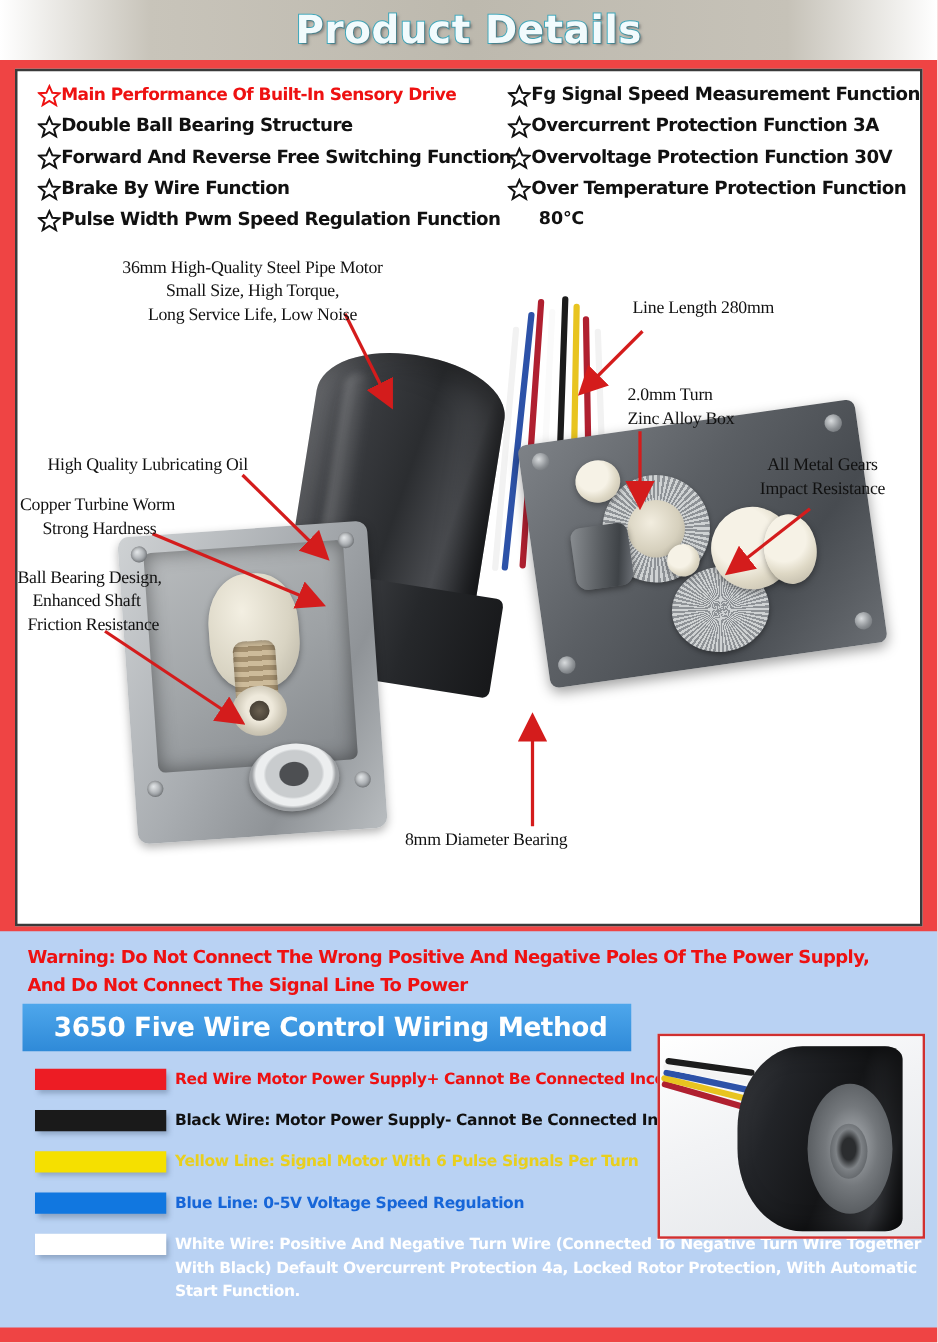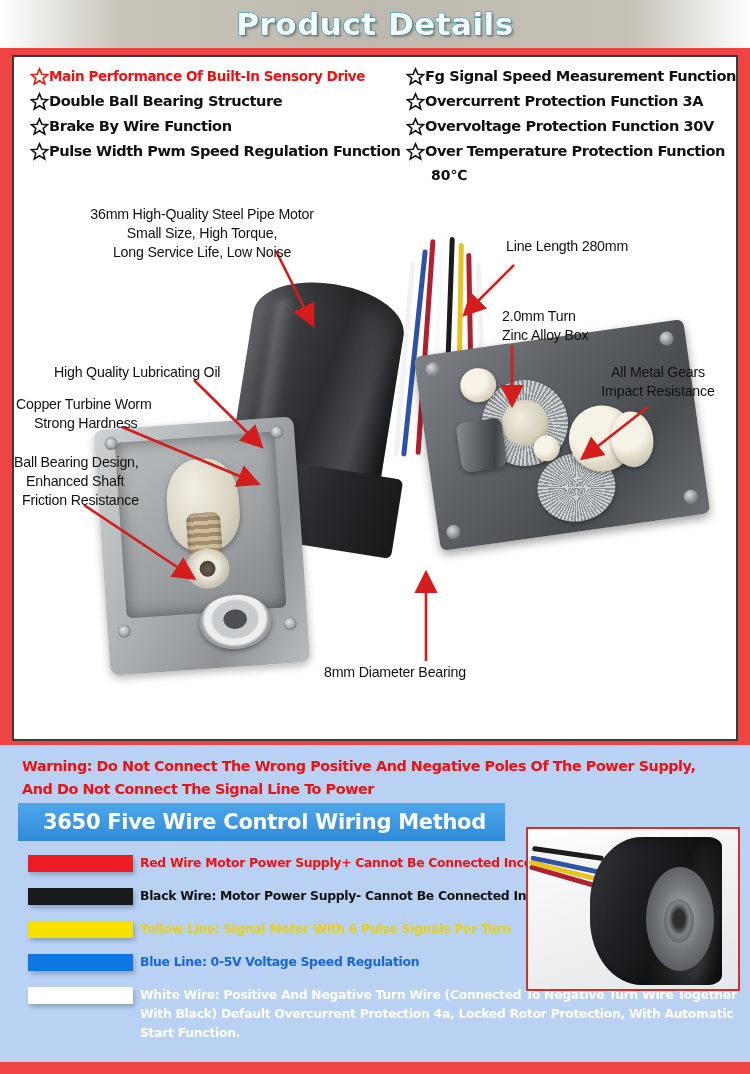--- a/index.html
+++ b/index.html
@@ -45,21 +45,21 @@
   }
   .feat-row.highlight .feat-text { color: #ee1111; font-size: 13.6px; }
   .feat-cont { padding-left: 25px; font-family: "DejaVu Sans", sans-serif;
     font-size: 14px; font-weight: bold; color: #111; line-height: 21px; }
 
   
   .diagram { position: absolute; left: 0; top: 148px; width: 100%; height: 534px; }
 
   .dlabel {
     position: absolute;
-    font-family: Liberation Sans, sans-serif;
+    font-family: Liberation Serif, serif;
     font-size: 14.2px; color: #111; line-height: 19px;
     letter-spacing: -.2px; white-space: nowrap;
   }
   .dlabel.ctr { text-align: center; }
 
   svg.arrows { position: absolute; left: 0; top: 0; width: 726px; height: 534px; overflow: visible; }
 
   
   .motor-cyl {
     position: absolute; left: 227px; top: 78px; width: 152px; height: 226px;
@@ -243,20 +243,26 @@
           <svg class="star" viewBox="0 0 24 24">
             <polygon points="12,2.4 15,9.2 22.4,9.6 16.7,14.4 18.7,21.6 12,17.4 5.3,21.6 7.3,14.4 1.6,9.6 9,9.2" fill="none" stroke="#ee1111" stroke-width="2"></polygon>
           </svg>
           <span class="feat-text">Main Performance Of Built-In Sensory Drive</span>
         </div>
         <div class="feat-row">
           <svg class="star" viewBox="0 0 24 24">
             <polygon points="12,2.4 15,9.2 22.4,9.6 16.7,14.4 18.7,21.6 12,17.4 5.3,21.6 7.3,14.4 1.6,9.6 9,9.2" fill="none" stroke="#111" stroke-width="2"></polygon>
           </svg>
           <span class="feat-text">Double Ball Bearing Structure</span>
+        </div>
+        <div class="feat-row">
+          <svg class="star" viewBox="0 0 24 24">
+            <polygon points="12,2.4 15,9.2 22.4,9.6 16.7,14.4 18.7,21.6 12,17.4 5.3,21.6 7.3,14.4 1.6,9.6 9,9.2" fill="none" stroke="#111" stroke-width="2"></polygon>
+          </svg>
+          <span class="feat-text">Forward And Reverse Free Switching Function</span>
         </div>
         <div class="feat-row">
           <svg class="star" viewBox="0 0 24 24">
             <polygon points="12,2.4 15,9.2 22.4,9.6 16.7,14.4 18.7,21.6 12,17.4 5.3,21.6 7.3,14.4 1.6,9.6 9,9.2" fill="none" stroke="#111" stroke-width="2"></polygon>
           </svg>
           <span class="feat-text">Brake By Wire Function</span>
         </div>
         <div class="feat-row">
           <svg class="star" viewBox="0 0 24 24">
             <polygon points="12,2.4 15,9.2 22.4,9.6 16.7,14.4 18.7,21.6 12,17.4 5.3,21.6 7.3,14.4 1.6,9.6 9,9.2" fill="none" stroke="#111" stroke-width="2"></polygon>
@@ -368,21 +374,21 @@
       <div class="dlabel" style="left:488px; top:102px;">
         <div>2.0mm Turn</div>
         <div>Zinc Alloy Box</div>
       </div>
 
       <div class="dlabel ctr" style="left:578px; top:158px; width:132px;">
         <div>All Metal Gears</div>
         <div>Impact Resistance</div>
       </div>
 
-      <div class="dlabel" style="left:24px; top:158px;margin-left:16px;">High Quality Lubricating Oil</div>
+      <div class="dlabel" style="left:24px; top:158px;">High Quality Lubricating Oil</div>
 
       <div class="dlabel" style="left:2px; top:190px;">
         <div>Copper Turbine Worm</div>
         <div style="padding-left:18px;">Strong Hardness</div>
       </div>
 
       <div class="dlabel" style="left:0px; top:248px;">
         <div>Ball Bearing Design,</div>
         <div style="padding-left:12px;">Enhanced Shaft</div>
         <div style="padding-left:8px;">Friction Resistance</div>

